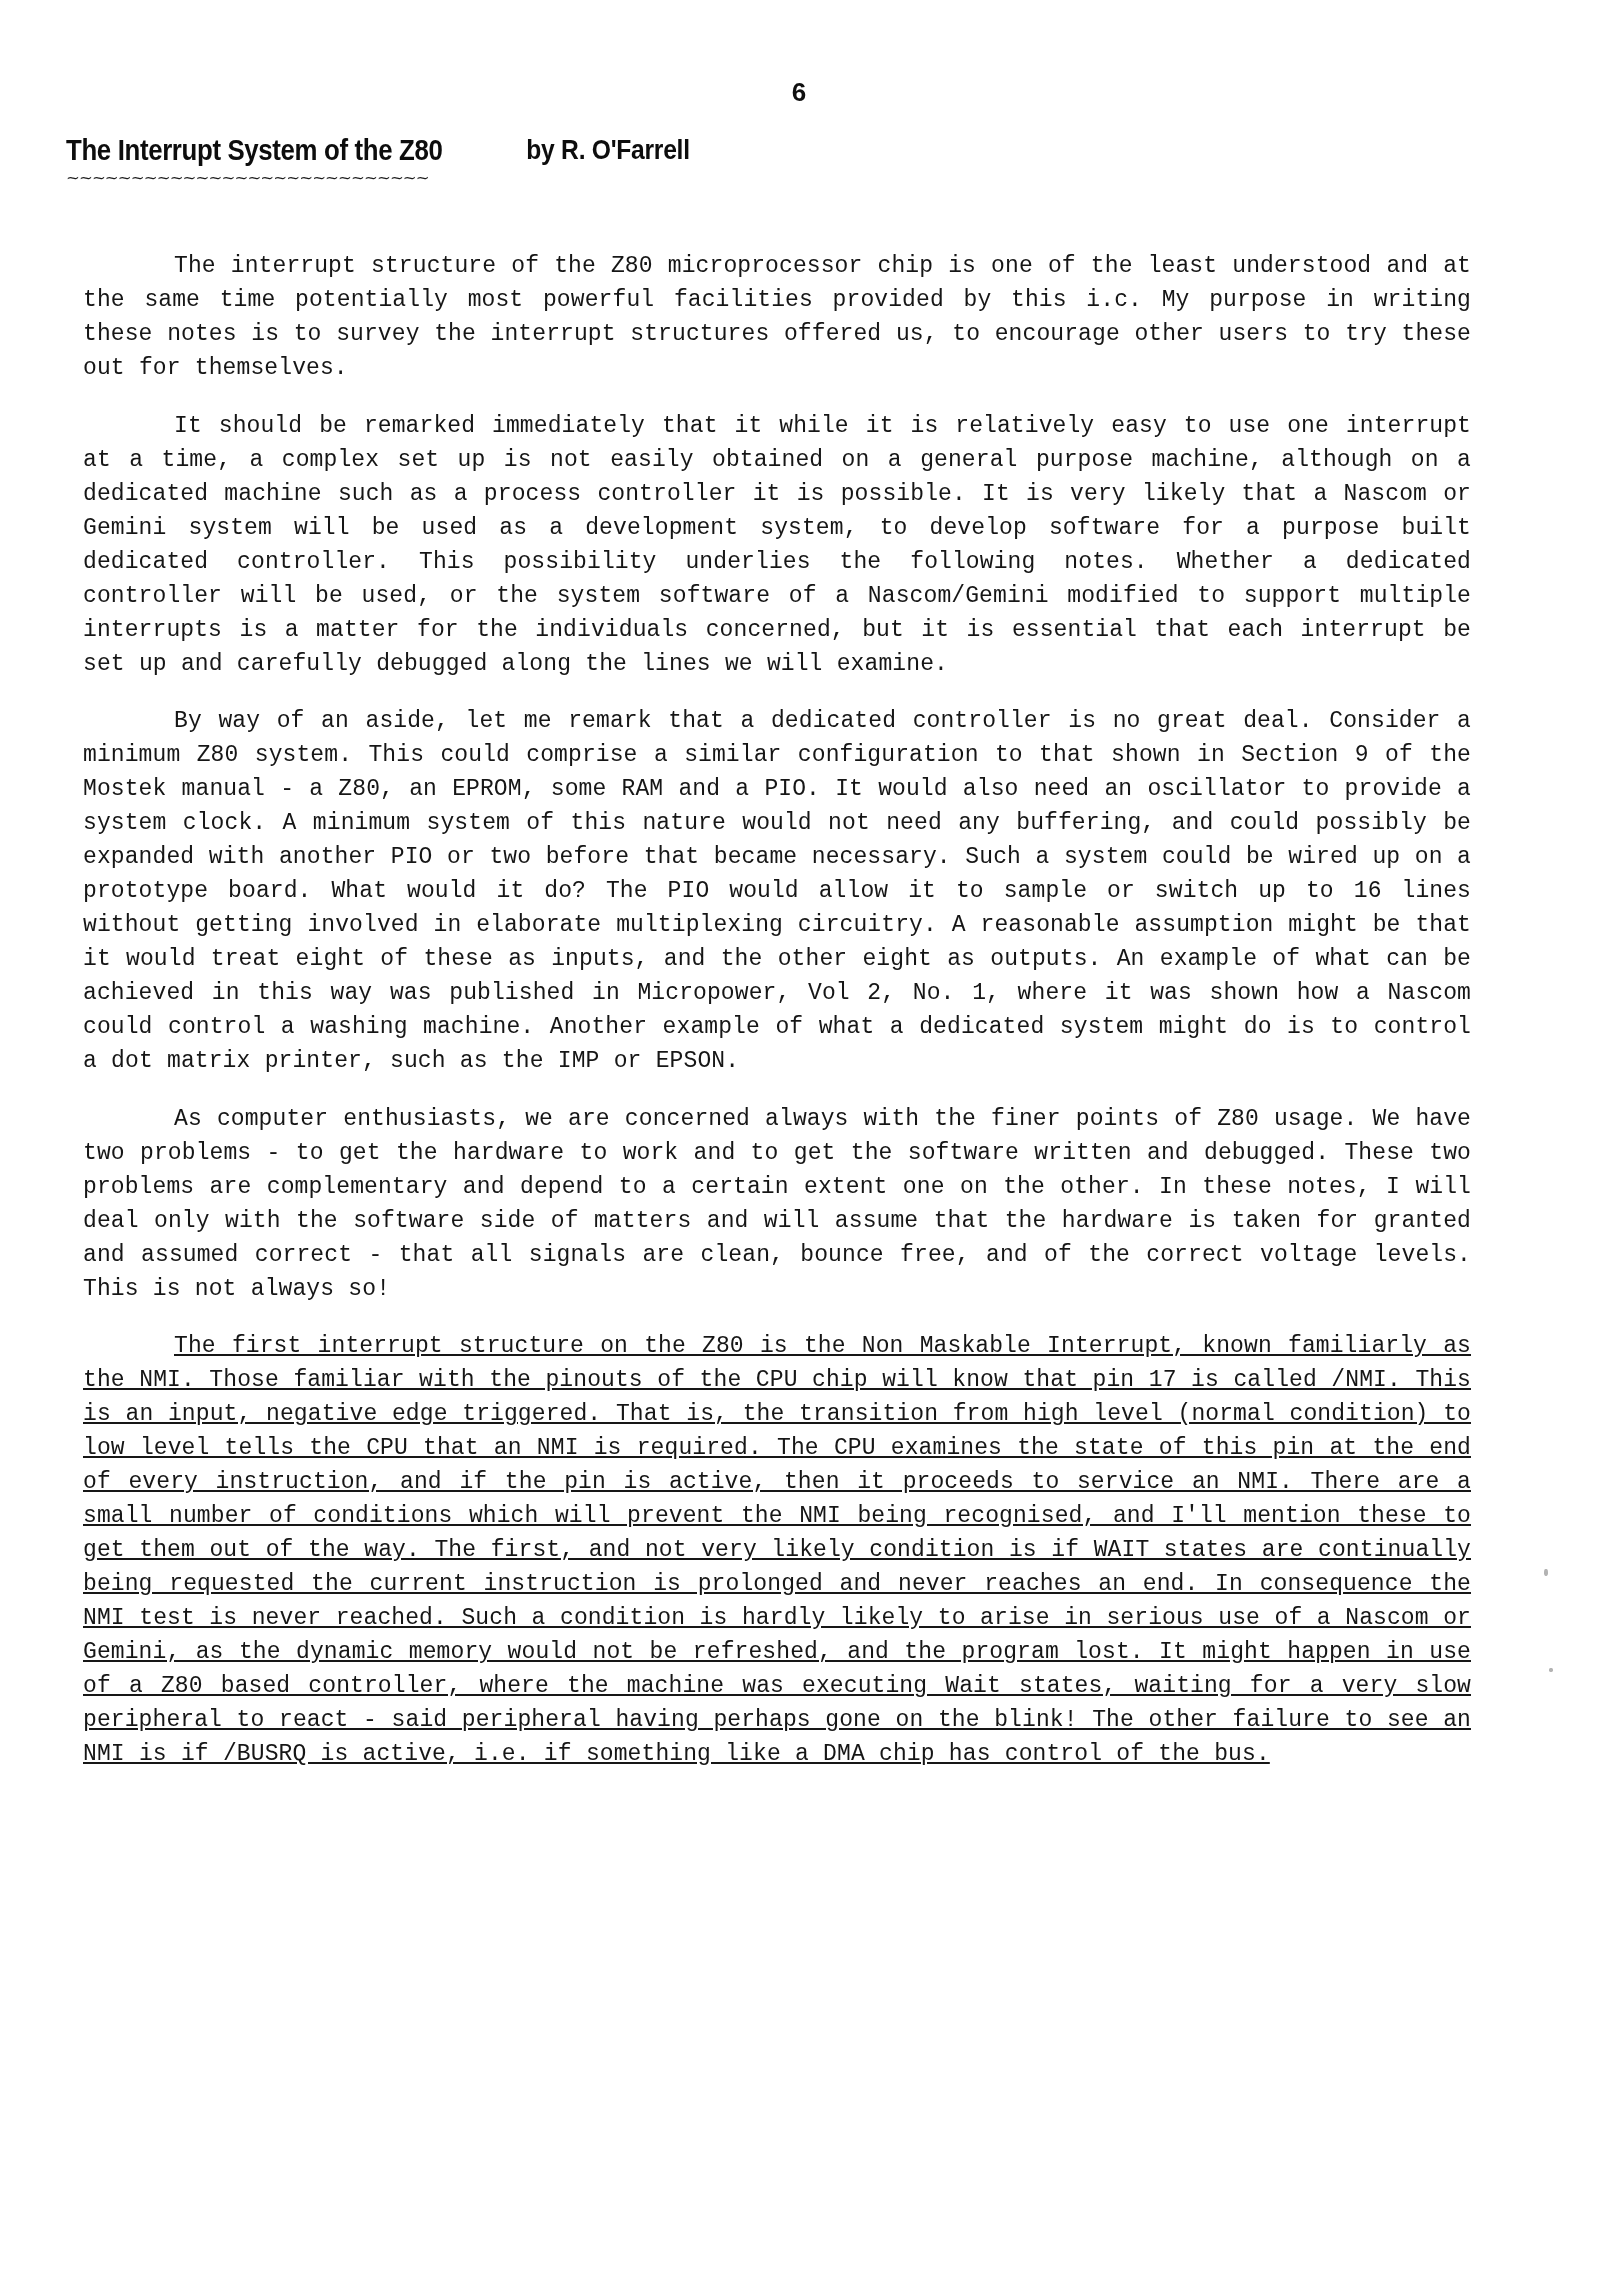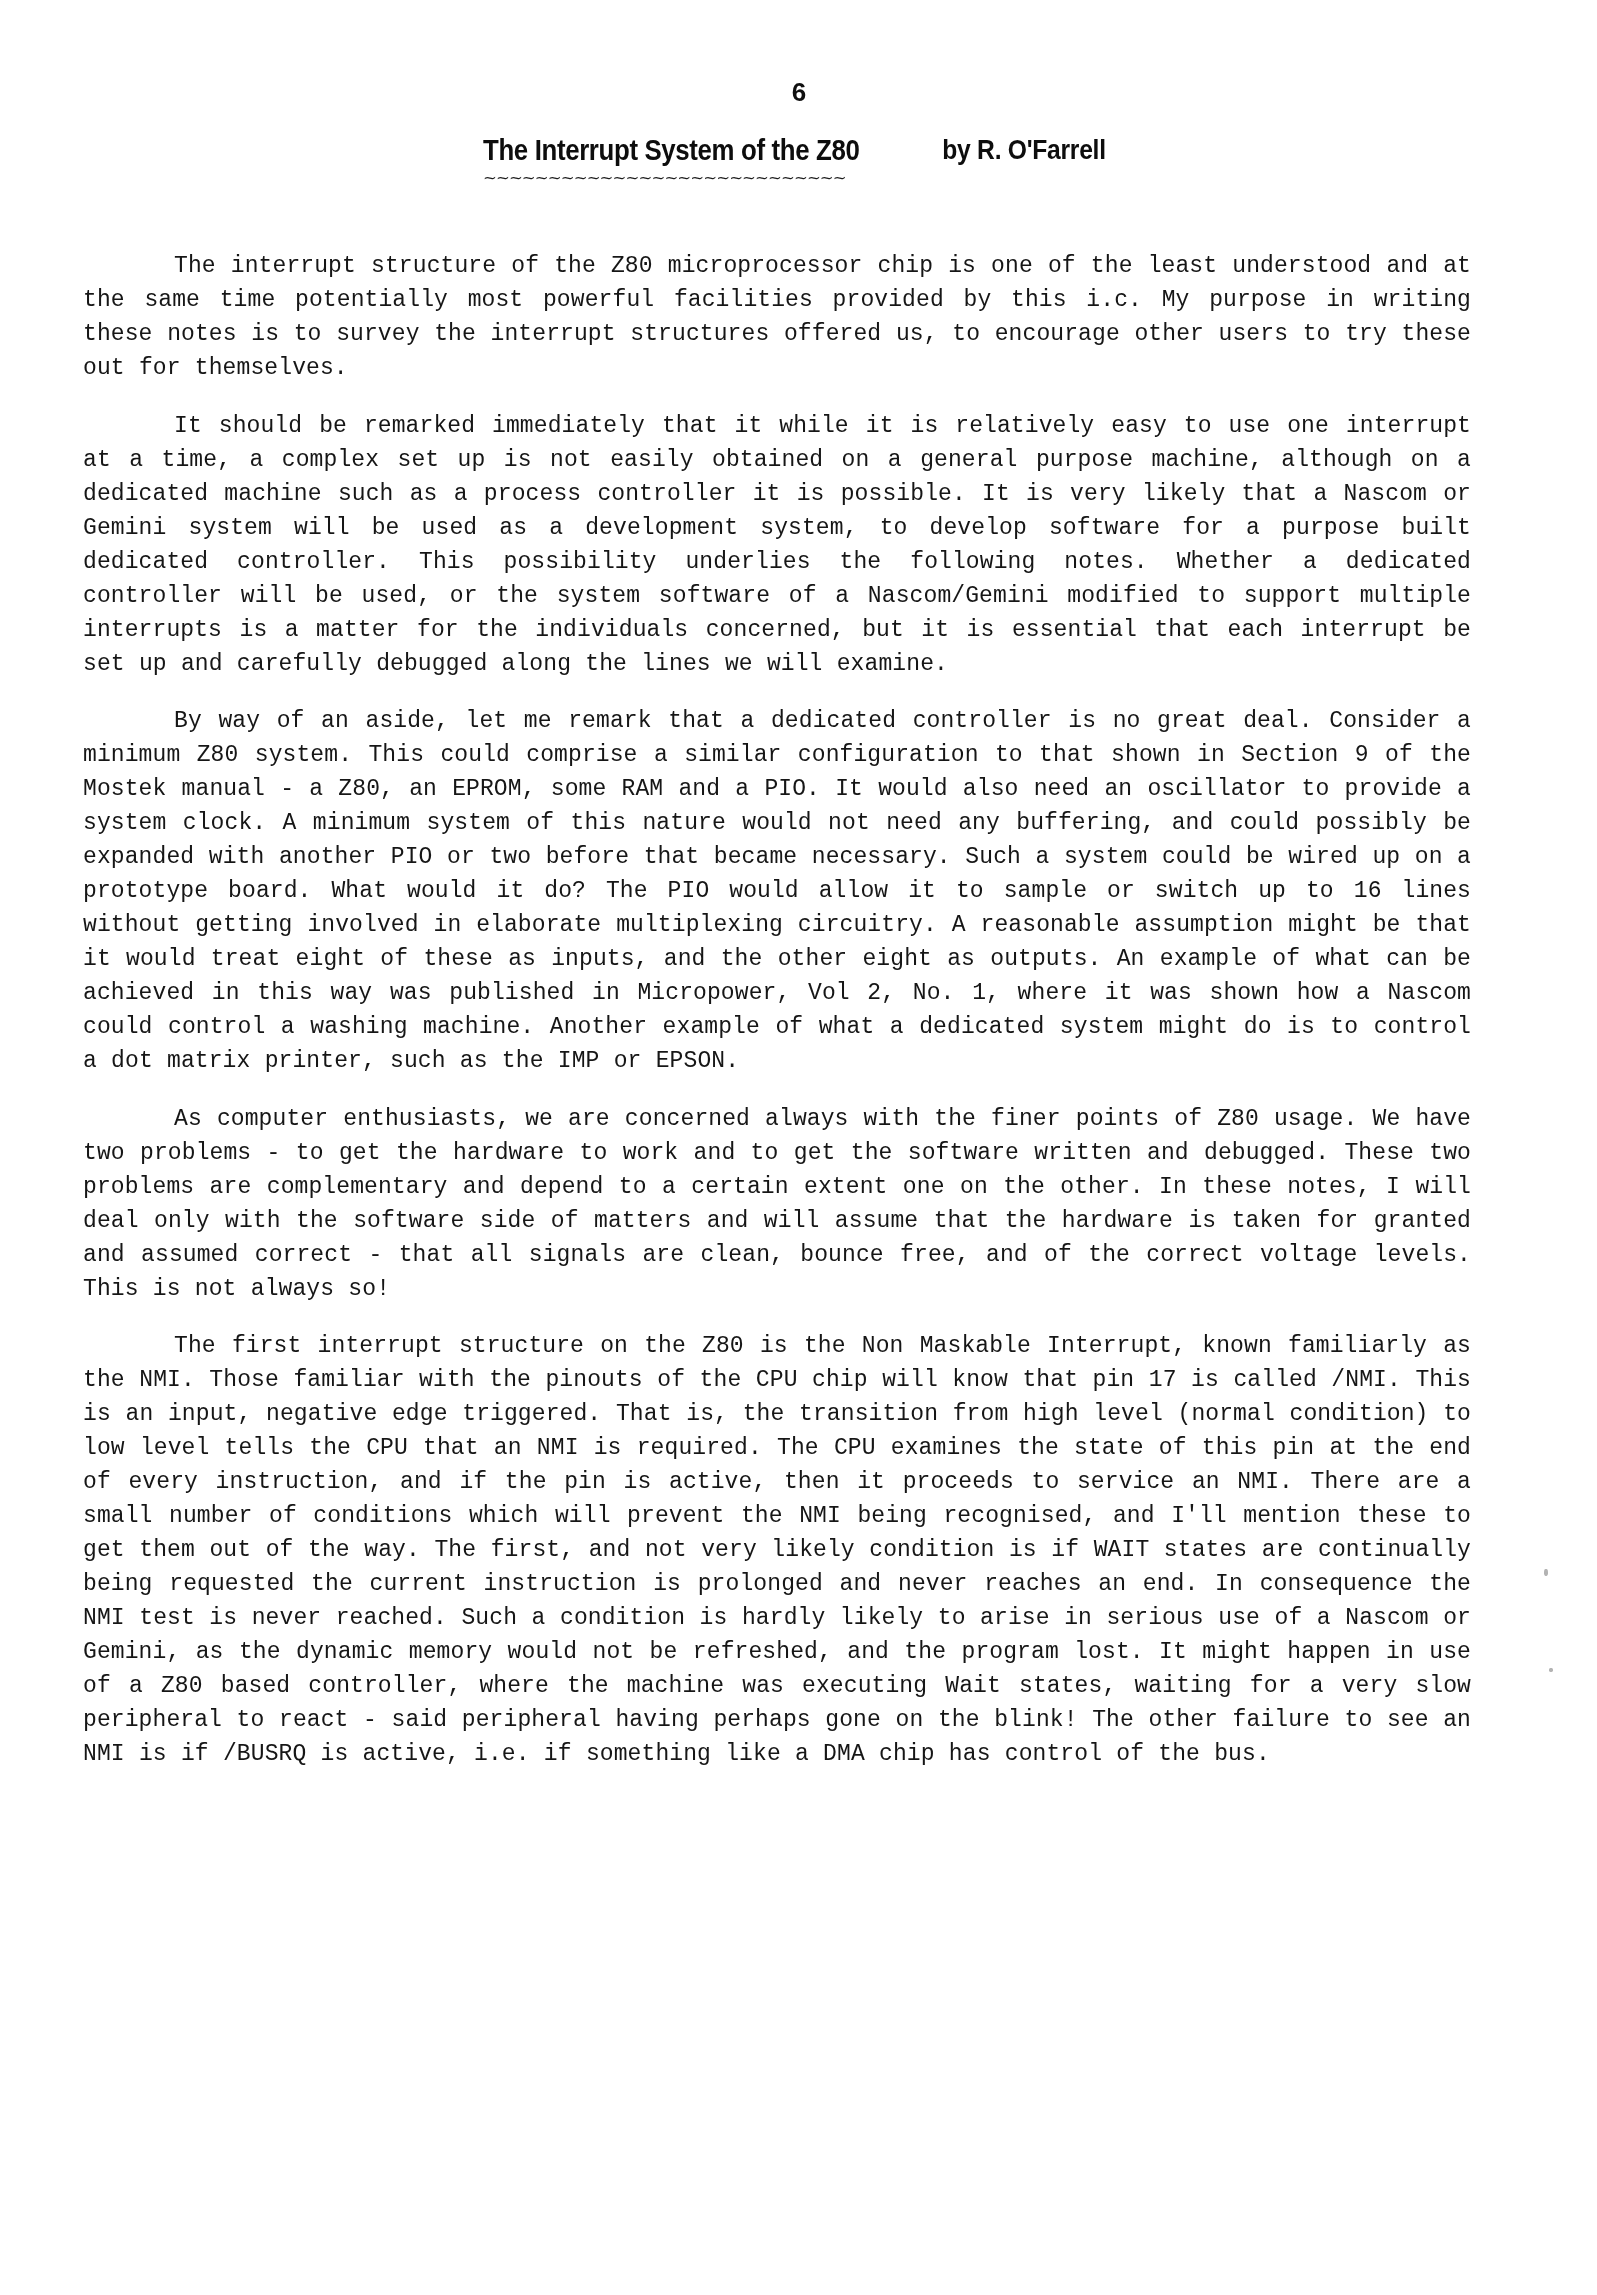--- a/index.html
+++ b/index.html
@@ -35,21 +35,21 @@
   }
 
   
   .header {
     position: absolute;
     top: 135px;
     left: 66px;
     width: 1457px;
     display: flex;
     align-items: flex-start;
-    justify-content: center;
+    justify-content: flex-start;
   }
 
   .header-left {
     display: flex;
     flex-direction: column;
     align-items: flex-start;
   }
 
   .article-title {
     font-family: "Liberation Sans", sans-serif;
@@ -108,20 +108,21 @@
     color: #161616;
     -webkit-font-smoothing: none;
   }
 
   .para.indent {
     text-indent: 91px;
   }
 
   .para.tight {
     margin-bottom: 22px;
+    text-decoration: underline;
   }
 
   .para:last-child {
     margin-bottom: 0;
   }
 
   
   .margin-speck {
     position: absolute;
     width: 3.5px;

